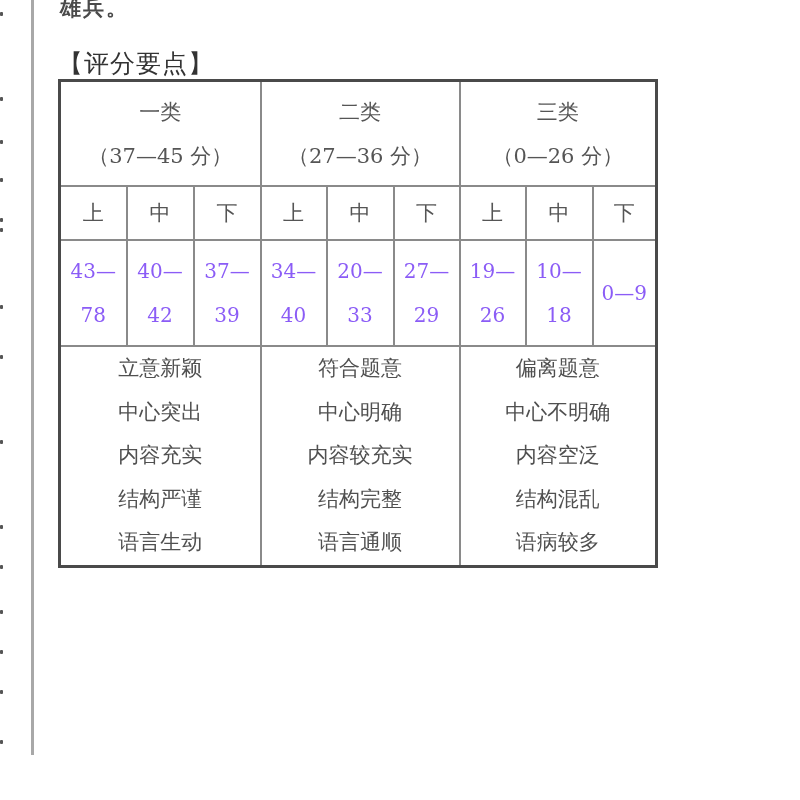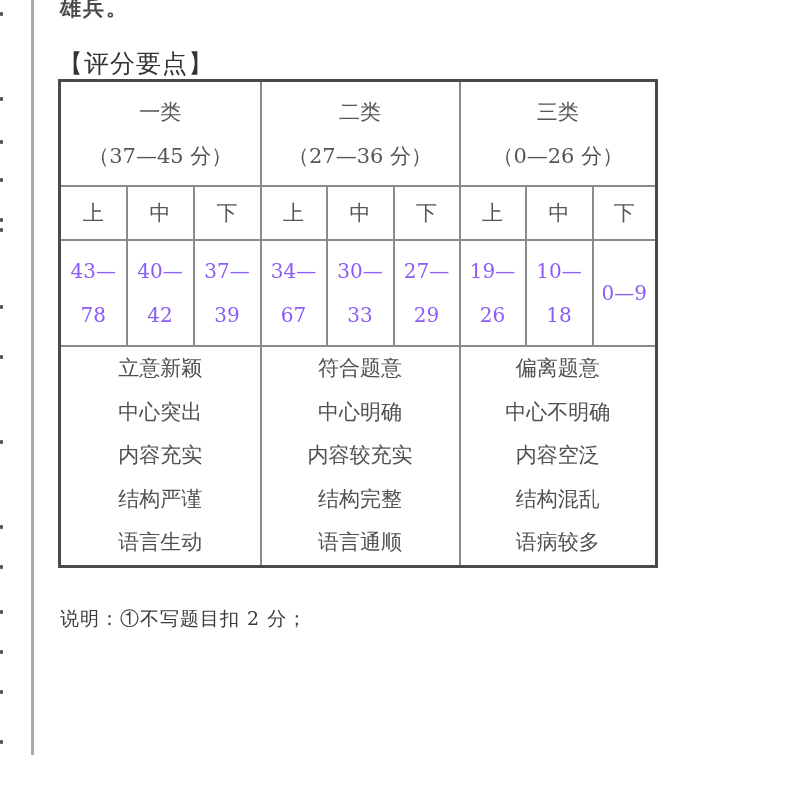--- a/index.html
+++ b/index.html
@@ -92,24 +92,24 @@
     <td>
           <div>40—</div>
           <div>42</div>
         </td>
     <td>
           <div>37—</div>
           <div>39</div>
         </td>
     <td class="grp-divider">
           <div>34—</div>
-          <div>67</div>
+          <div>40</div>
         </td>
     <td>
-          <div>30—</div>
+          <div>20—</div>
           <div>33</div>
         </td>
     <td>
           <div>27—</div>
           <div>29</div>
         </td>
     <td class="grp-divider">
           <div>19—</div>
           <div>26</div>
         </td>
@@ -141,14 +141,13 @@
       <div>中心不明确</div>
       <div>内容空泛</div>
       <div>结构混乱</div>
       <div>语病较多</div>
     </td>
   </tr>
 </tbody>
   </table>
 
 <div class="notes">
-  <div>说明：①不写题目扣 2 分；</div>
 </div>
 
 </body></html>

